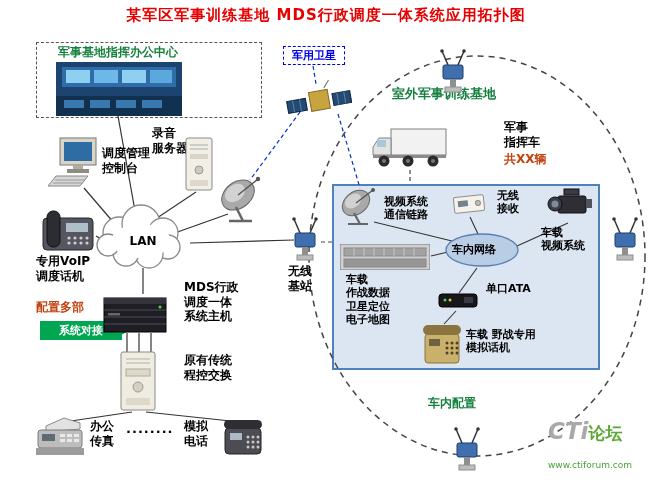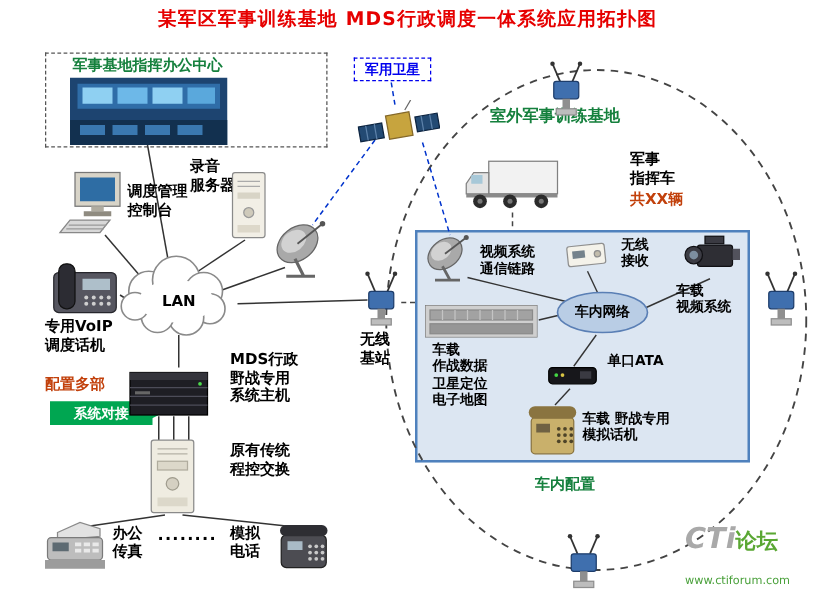--- a/index.html
+++ b/index.html
@@ -177,21 +177,21 @@
       <rect x="2" y="6" width="62" height="34" fill="#1e1e24" stroke="#000"></rect>
       <rect x="2" y="6" width="62" height="6" fill="#34343c"></rect>
       <line x1="2" y1="18" x2="64" y2="18" stroke="#4c4c58"></line>
       <line x1="2" y1="25" x2="64" y2="25" stroke="#4c4c58"></line>
       <line x1="2" y1="32" x2="64" y2="32" stroke="#4c4c58"></line>
       <circle cx="58" cy="15" r="1.5" fill="#4cd94c"></circle>
       <rect x="6" y="21" width="12" height="2.5" fill="#666"></rect>
     </svg>
   </div>
   <div class="lbl" style="left:184px;top:280px;">MDS行政
-野战专用
+调度一体
 系统主机</div>
 
   <div class="icon" style="left:117px;top:350px;">
     <svg width="42" height="62">
       <rect x="4" y="2" width="34" height="58" rx="2" fill="#efece1" stroke="#8a8a8a"></rect>
       <line x1="9" y1="9" x2="33" y2="9" stroke="#b5b2a6"></line>
       <line x1="9" y1="13" x2="33" y2="13" stroke="#b5b2a6"></line>
       <rect x="9" y="19" width="24" height="7" fill="#dcd8ca" stroke="#b0ac9e"></rect>
       <circle cx="21" cy="37" r="5" fill="#d5d0c2" stroke="#a09c8e"></circle>
       <rect x="9" y="48" width="24" height="7" fill="#dcd8ca"></rect>
@@ -352,21 +352,21 @@
       <rect x="12" y="10" width="28" height="17" rx="2" fill="#2e2e34" stroke="#101014"></rect>
       <circle cx="9" cy="18" r="7" fill="#3c3c44" stroke="#101014"></circle>
       <circle cx="9" cy="18" r="3.5" fill="#7d8ea0"></circle>
       <rect x="18" y="3" width="15" height="6" fill="#3a3a42" stroke="#101014"></rect>
       <rect x="40" y="13" width="6" height="9" fill="#52525c"></rect>
     </svg>
   </div>
   <div class="lbl sm" style="left:541px;top:226px;">车载
 视频系统</div>
 
-  <div class="lbl sm" style="left:452px;top:243px;width:60px;text-align:center;">车内网络</div>
+  <div class="lbl sm" style="left:452px;top:243px;width:60px;">车内网络</div>
 
   <div class="icon" style="left:340px;top:244px;">
     <svg width="90" height="26">
       <rect x="0" y="0" width="90" height="26" fill="#cfcfcf" stroke="#777"></rect>
       <rect x="4" y="4" width="82" height="8" fill="#a2a2a2" stroke="#8a8a8a"></rect>
       <rect x="4" y="15" width="82" height="8" fill="#969696" stroke="#8a8a8a"></rect>
       <g stroke="#c4c4c4">
         <line x1="14" y1="4" x2="14" y2="12"></line>
           <line x1="24" y1="4" x2="24" y2="12"></line>
           <line x1="34" y1="4" x2="34" y2="12"></line>
@@ -406,21 +406,21 @@
           <circle cx="35" cy="26" r="1.5"></circle>
         <circle cx="25" cy="31" r="1.5"></circle>
           <circle cx="30" cy="31" r="1.5"></circle>
           <circle cx="35" cy="31" r="1.5"></circle>
       </g>
     </svg>
   </div>
   <div class="lbl sm" style="left:466px;top:328px;">车载  野战专用
 模拟话机</div>
 
-  <div class="lbl red" style="left:428px;top:380px;">车内配置</div>
+  <div class="lbl red" style="left:428px;top:396px;">车内配置</div>
 
   <div id="watermark">
     <div>
       <span class="en">CTi</span><span class="cn">论坛</span>
     </div>
     <div class="url">www.ctiforum.com</div>
   </div>
 
 </div>
 

